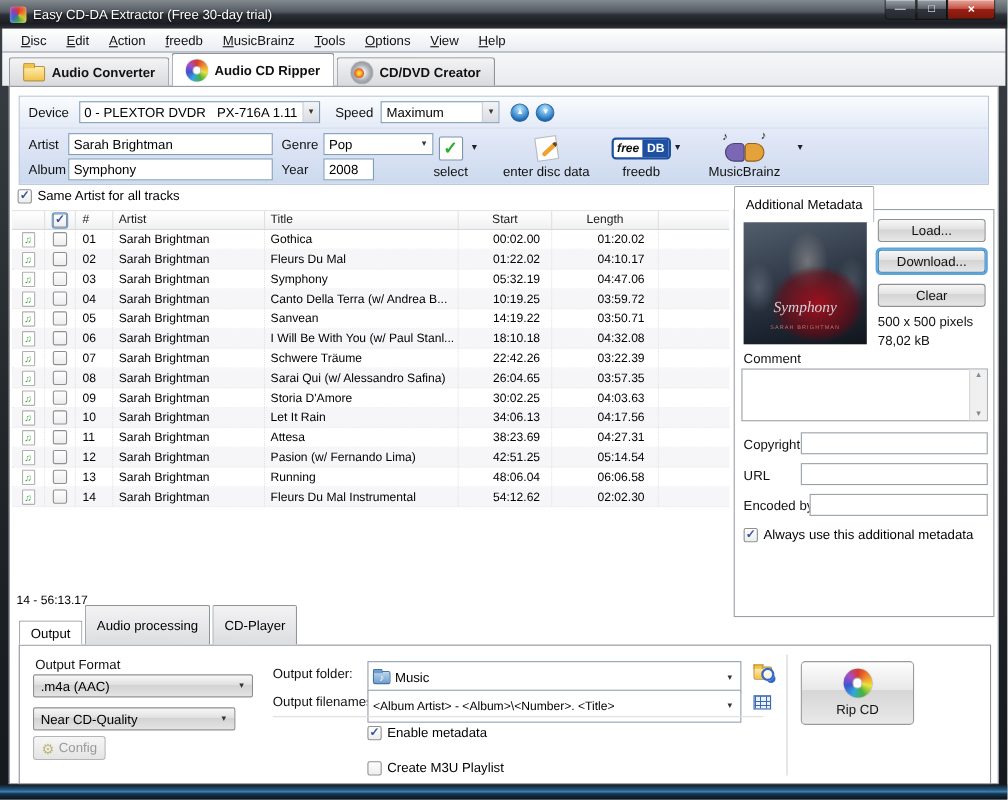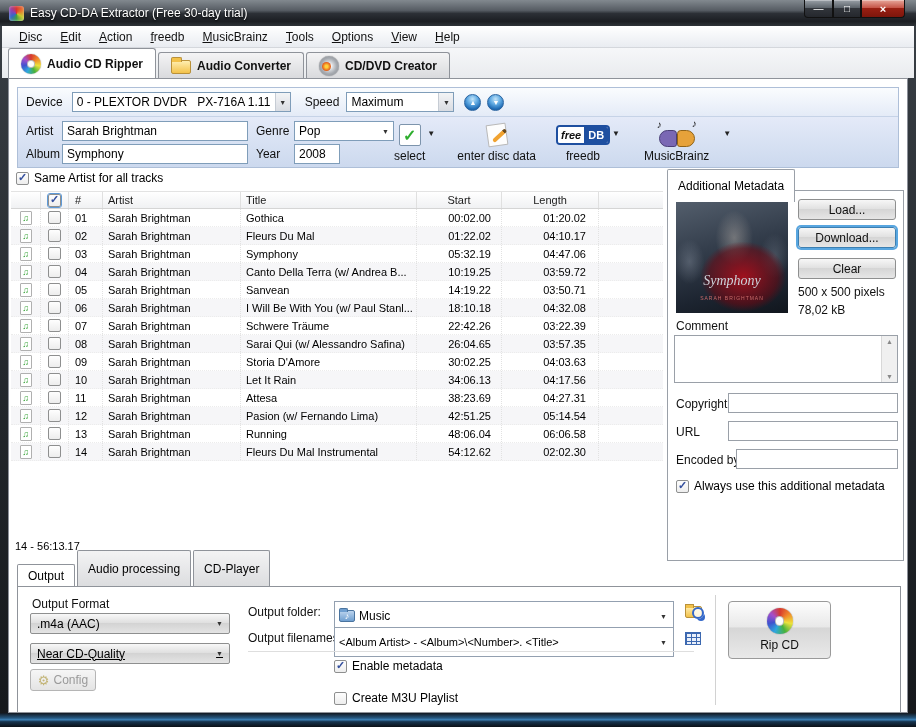--- a/index.html
+++ b/index.html
@@ -245,27 +245,27 @@
     <span class="mi">Action</span>
     <span class="mi">freedb</span>
     <span class="mi">MusicBrainz</span>
     <span class="mi">Tools</span>
     <span class="mi">Options</span>
     <span class="mi">View</span>
     <span class="mi">Help</span>
   </div>
 
   <div class="tabstrip">
+    <div class="maintab">
+      <span class="folder-icon"></span>
+      <span>Audio Converter</span>
+    </div>
     <div class="maintab active">
       <span class="cd-icon"></span>
       <span>Audio CD Ripper</span>
-    </div>
-    <div class="maintab">
-      <span class="folder-icon"></span>
-      <span>Audio Converter</span>
     </div>
     <div class="maintab">
       <span class="disc-burn-icon"></span>
       <span>CD/DVD Creator</span>
     </div>
   </div>
 
   <div class="content">
 
     <div class="panel-blue">
@@ -615,21 +615,21 @@
       <div class="btab active">Output</div>
       <div class="btab">Audio processing</div>
       <div class="btab">CD-Player</div>
     </div>
 
     <div class="bottom-panel">
       <div class="op-label" style="left:14px; top:10px;">Output Format</div>
       <div class="combo-gray" style="left:12px; top:26px; width:200px;">
         <span>.m4a (AAC)</span>
       </div>
-      <div class="combo-gray" style="left:12px; top:56px; width:200px;text-decoration:underline;">
+      <div class="combo-gray" style="left:12px; top:56px; width:184px;">
         <span>Near CD-Quality</span>
       </div>
       <div class="cfg-btn">
         <span class="gear">⚙</span>
         <span>Config</span>
       </div>
 
       <div class="op-label" style="left:230px; top:18px;">Output folder:</div>
       <div class="combo-white" style="left:316px; top:14px; width:340px;">
         <span class="musicfolder"></span>

